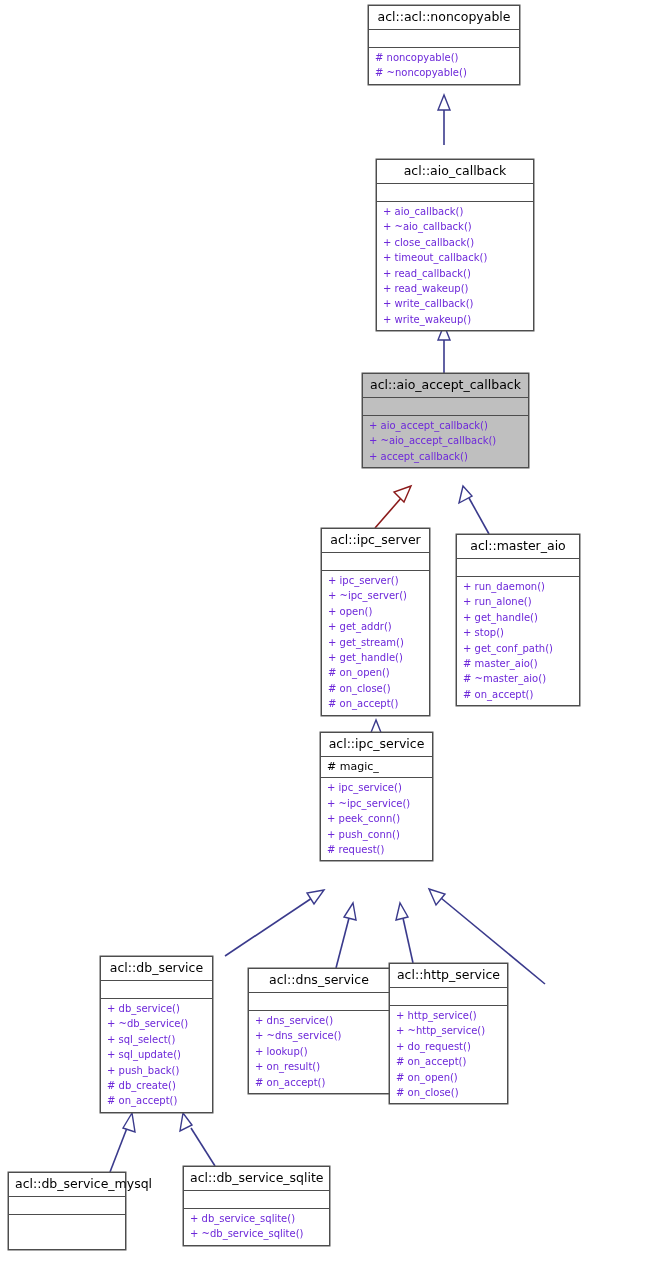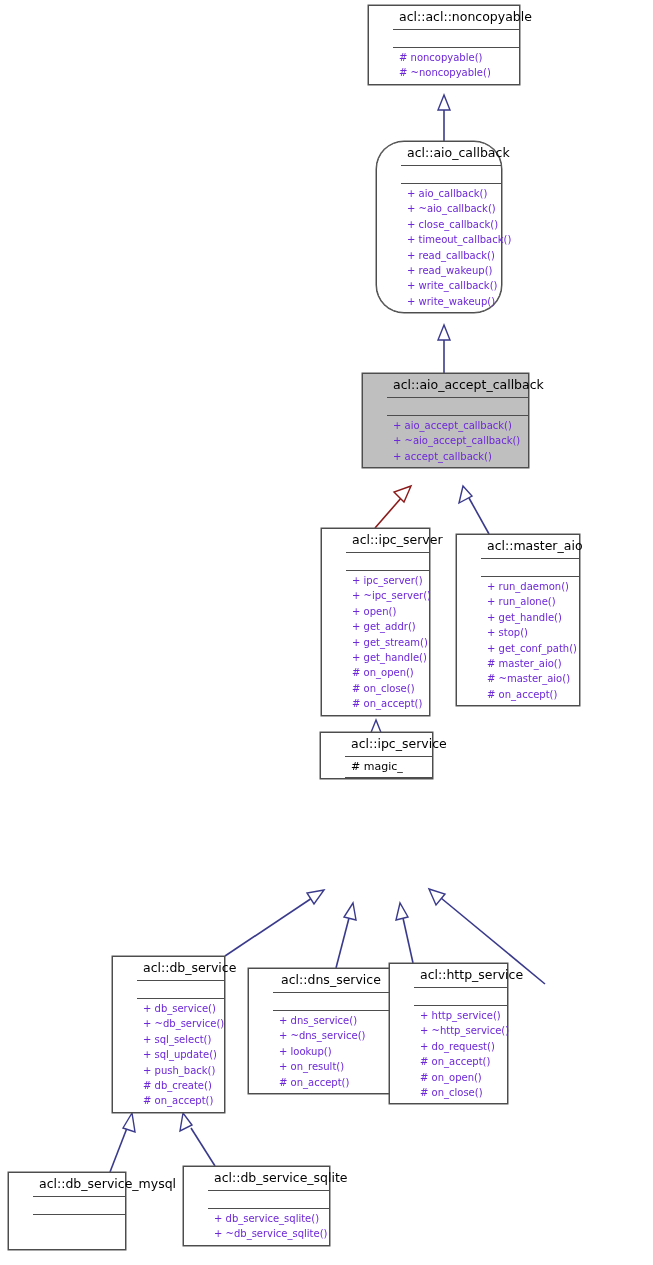--- a/index.html
+++ b/index.html
@@ -33,21 +33,20 @@
     z-index: 5;
     box-shadow: 0 0 0 0.5px #555;
   }
   .umlbox.highlight {
     background: #bfbfbf;
   }
   .sec {
     box-sizing: border-box;
     border-bottom: 1px solid #4d4d4d;
     padding: 2px 4px 3px 4px;
-    margin-left: 24px;
   }
   .sec.last {
     border-bottom: none;
   }
   .sec.empty {
     height: 18px;
     padding: 0;
   }
   .title {
     text-align: center;
@@ -137,21 +136,21 @@
 
   <div class="umlbox" style="left:368px; top:5px; width:152px;">
     <div class="sec title">acl::acl::noncopyable</div>
     <div class="sec empty"></div>
     <div class="sec last">
       <div class="member"># noncopyable()</div>
       <div class="member"># ~noncopyable()</div>
     </div>
   </div>
 
-  <div class="umlbox" style="left:376px; top:141px; width:126px;border-radius:28px;">
+  <div class="umlbox" style="left:376px; top:159px; width:158px;">
     <div class="sec title">acl::aio_callback</div>
     <div class="sec empty"></div>
     <div class="sec last">
       <div class="member">+ aio_callback()</div>
       <div class="member">+ ~aio_callback()</div>
       <div class="member">+ close_callback()</div>
       <div class="member">+ timeout_callback()</div>
       <div class="member">+ read_callback()</div>
       <div class="member">+ read_wakeup()</div>
       <div class="member">+ write_callback()</div>
@@ -198,23 +197,30 @@
       <div class="member"># ~master_aio()</div>
       <div class="member"># on_accept()</div>
     </div>
   </div>
 
   <div class="umlbox" style="left:320px; top:732px; width:113px;">
     <div class="sec title">acl::ipc_service</div>
     <div class="sec">
       <div class="attr"># magic_</div>
     </div>
-  </div>
-
-  <div class="umlbox" style="left:112px; top:956px; width:113px;">
+    <div class="sec last">
+      <div class="member">+ ipc_service()</div>
+      <div class="member">+ ~ipc_service()</div>
+      <div class="member">+ peek_conn()</div>
+      <div class="member">+ push_conn()</div>
+      <div class="member"># request()</div>
+    </div>
+  </div>
+
+  <div class="umlbox" style="left:100px; top:956px; width:113px;">
     <div class="sec title">acl::db_service</div>
     <div class="sec empty"></div>
     <div class="sec last">
       <div class="member">+ db_service()</div>
       <div class="member">+ ~db_service()</div>
       <div class="member">+ sql_select()</div>
       <div class="member">+ sql_update()</div>
       <div class="member">+ push_back()</div>
       <div class="member"># db_create()</div>
       <div class="member"># on_accept()</div>

